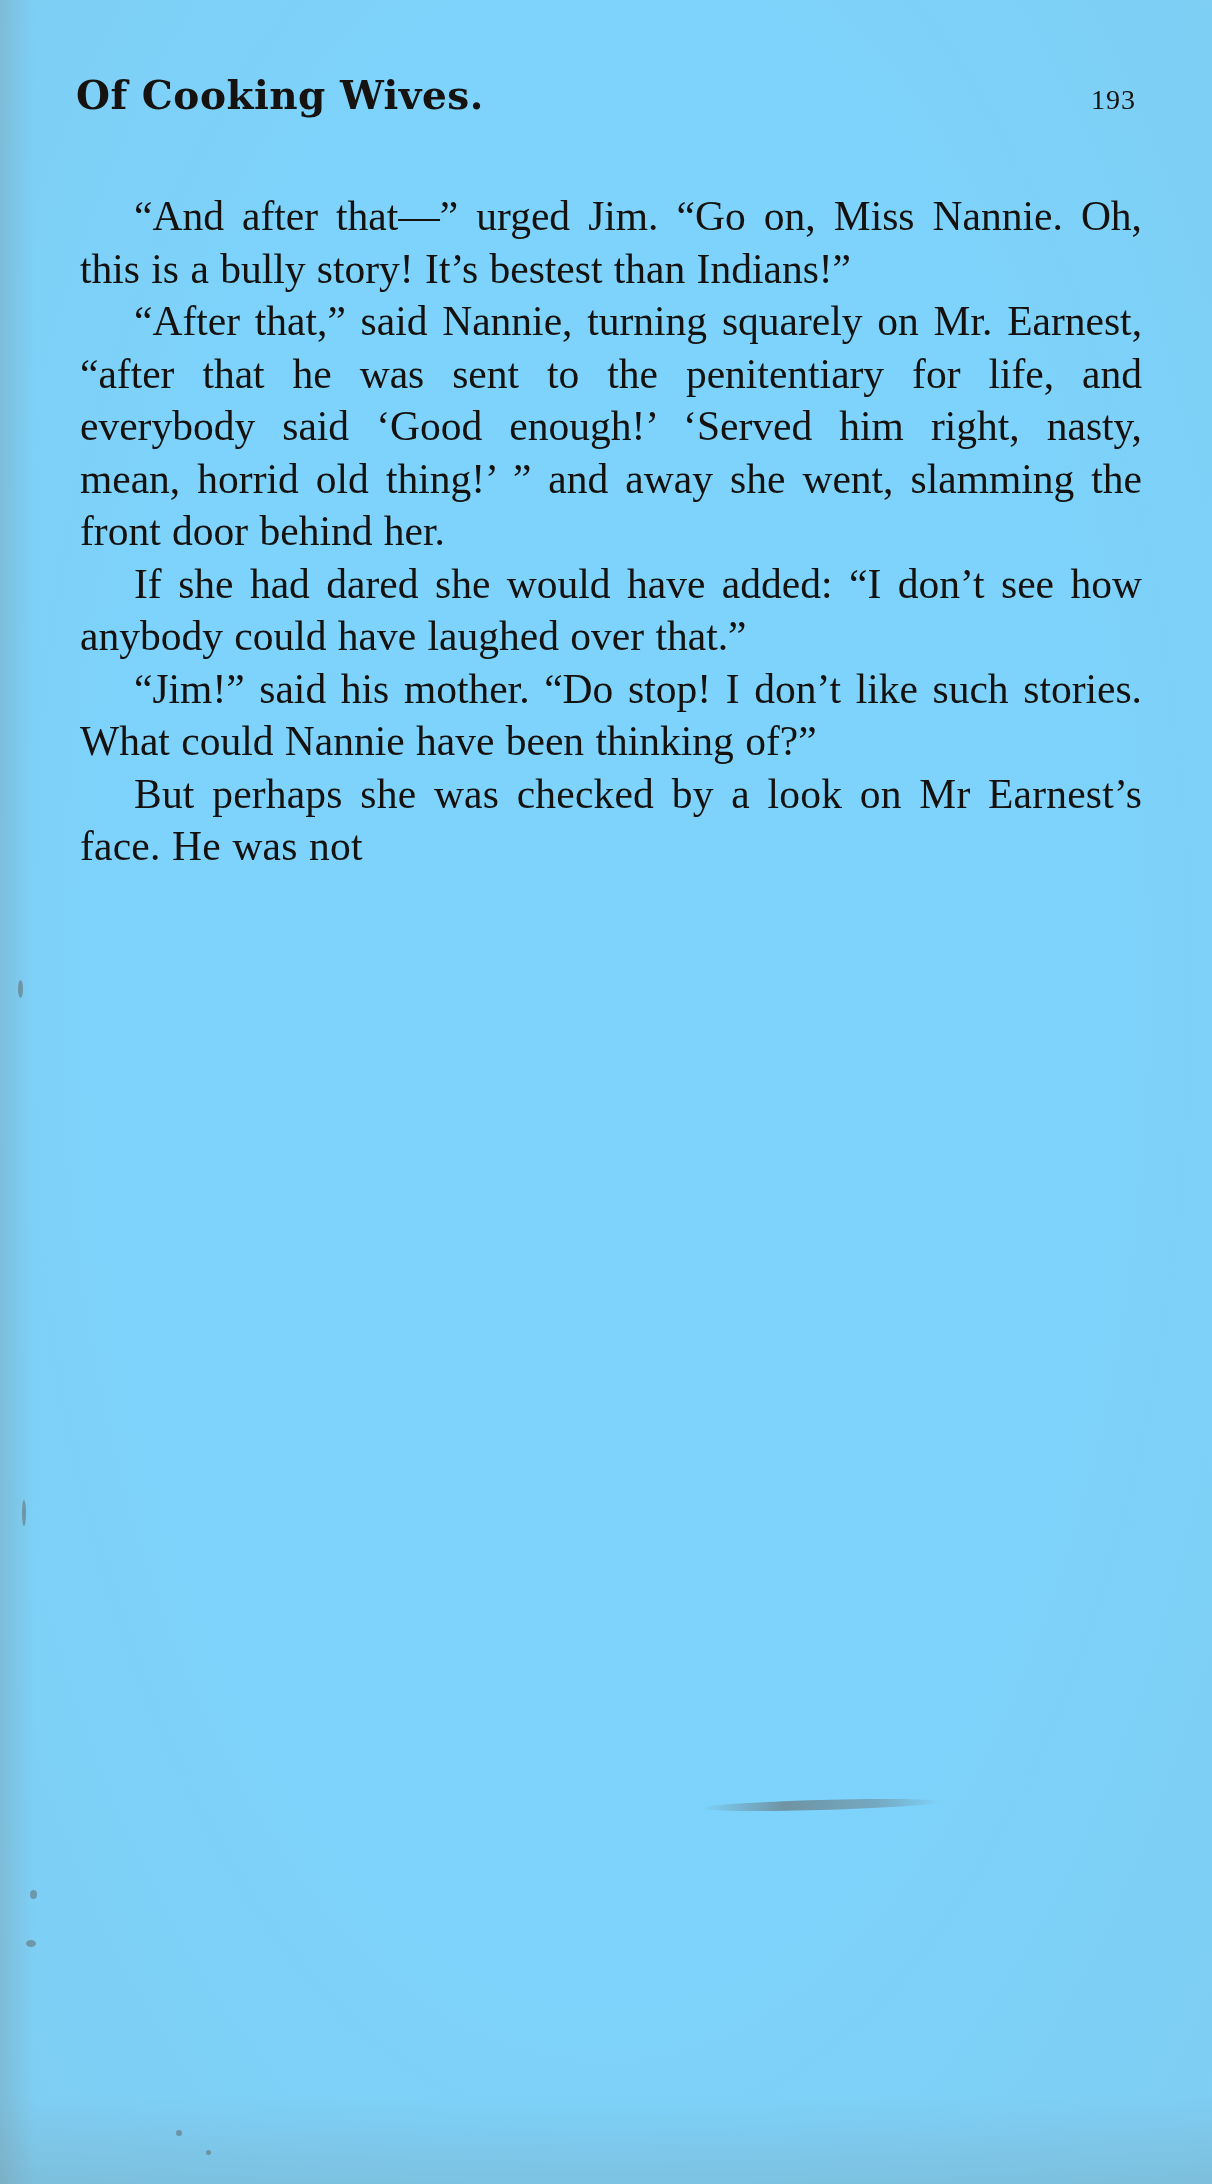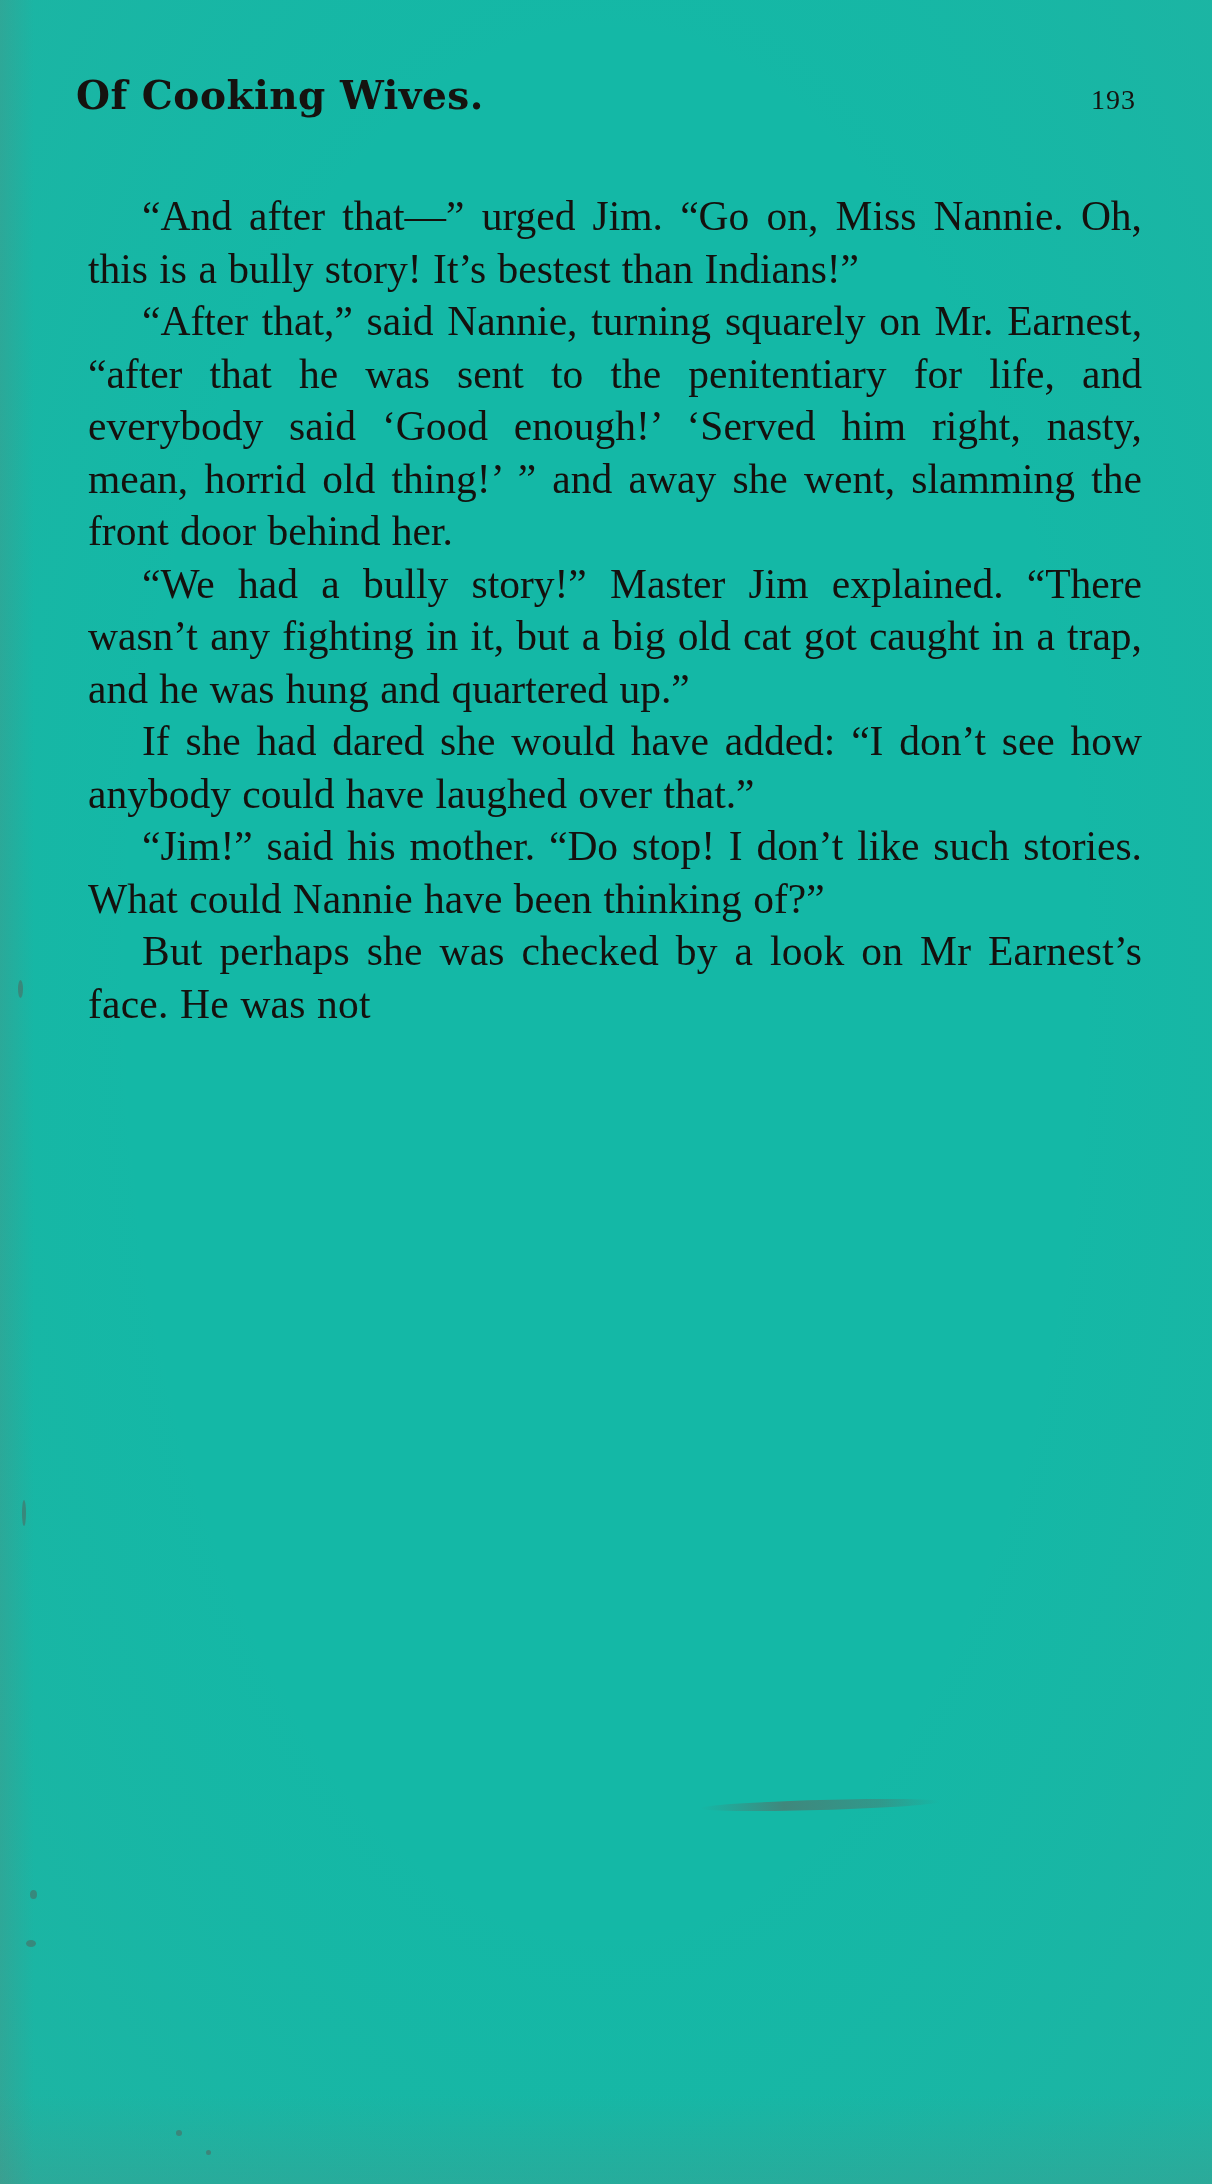--- a/index.html
+++ b/index.html
@@ -15,21 +15,21 @@
     position: relative;
     overflow: hidden;
   }
 
   .page {
     position: absolute;
     left: 0;
     top: 0;
     width: 1212px;
     height: 2184px;
-    background: #14b8a6;
+    background: #7dd3fc;
   }
 
   
   .paper-texture {
     position: absolute;
     inset: 0;
     background:
       radial-gradient(ellipse at 50% 45%, rgba(255,255,255,0) 55%, rgba(140,135,125,0.08) 100%);
     pointer-events: none;
   }
@@ -93,21 +93,21 @@
     width: 1070px;
   }
 
   .para {
     font-family: "Liberation Serif", serif;
     font-size: 41.5px;
     line-height: 52.5px;
     text-align: justify;
     text-align-last: left;
     color: #14110e;
-    margin: 0 0 0 16px;
+    margin: 0 0 0 8px;
     text-indent: 54px;
     word-spacing: 1px;
   }
 
   .para.last {
     text-align: justify;
   }
 
   
   .para.heavy {
@@ -144,21 +144,20 @@
   <div class="speck" style="left:206px; top:2150px; width:5px; height:5px;"></div>
 
   <div class="header">
     <div class="running-head">Of Cooking Wives.</div>
     <div class="folio">193</div>
   </div>
 
   <div class="body-text">
     <p class="para">“And after that—” urged Jim. “Go on, Miss Nannie. Oh, this is a bully story! It’s bestest than Indians!”</p>
     <p class="para">“After that,” said Nannie, turning squarely on Mr. Earnest, “after that he was sent to the penitentiary for life, and everybody said ‘Good enough!’ ‘Served him right, nasty, mean, horrid old thing!’ ” and away she went, slamming the front door behind her.</p>
-    <p class="para">“We had a bully story!” Master Jim explained. “There wasn’t any fighting in it, but a big old cat got caught in a trap, and he was hung and quartered up.”</p>
     <p class="para">If she had dared she would have added: “I don’t see how anybody could have laughed over that.”</p>
     <p class="para">“Jim!” said his mother. “Do stop! I don’t like such stories. What could Nannie have been thinking of?”</p>
     <p class="para heavy last">But perhaps she was checked by a look on Mr Earnest’s face. He was not</p>
   </div>
 
   <div class="pencil-mark"></div>
 
 </div>
 
 </body></html>

